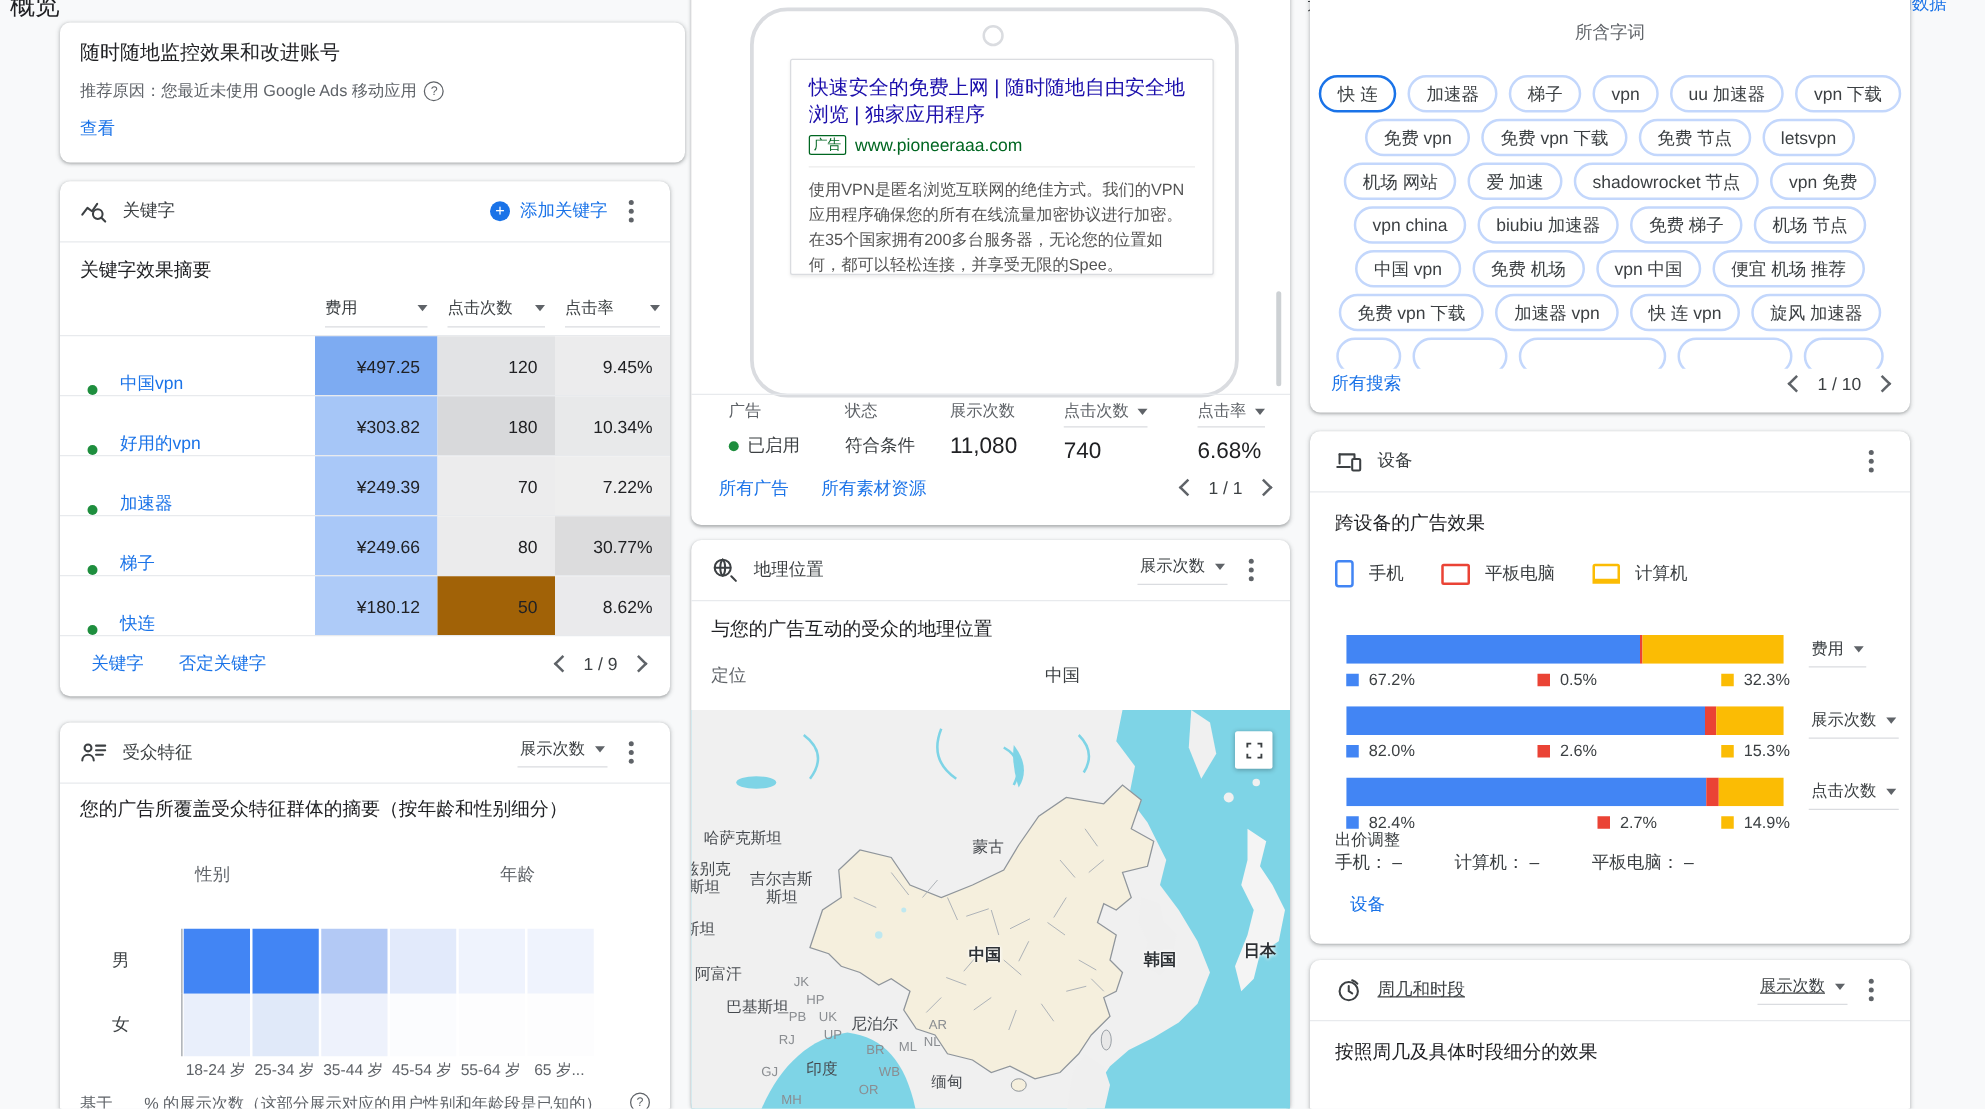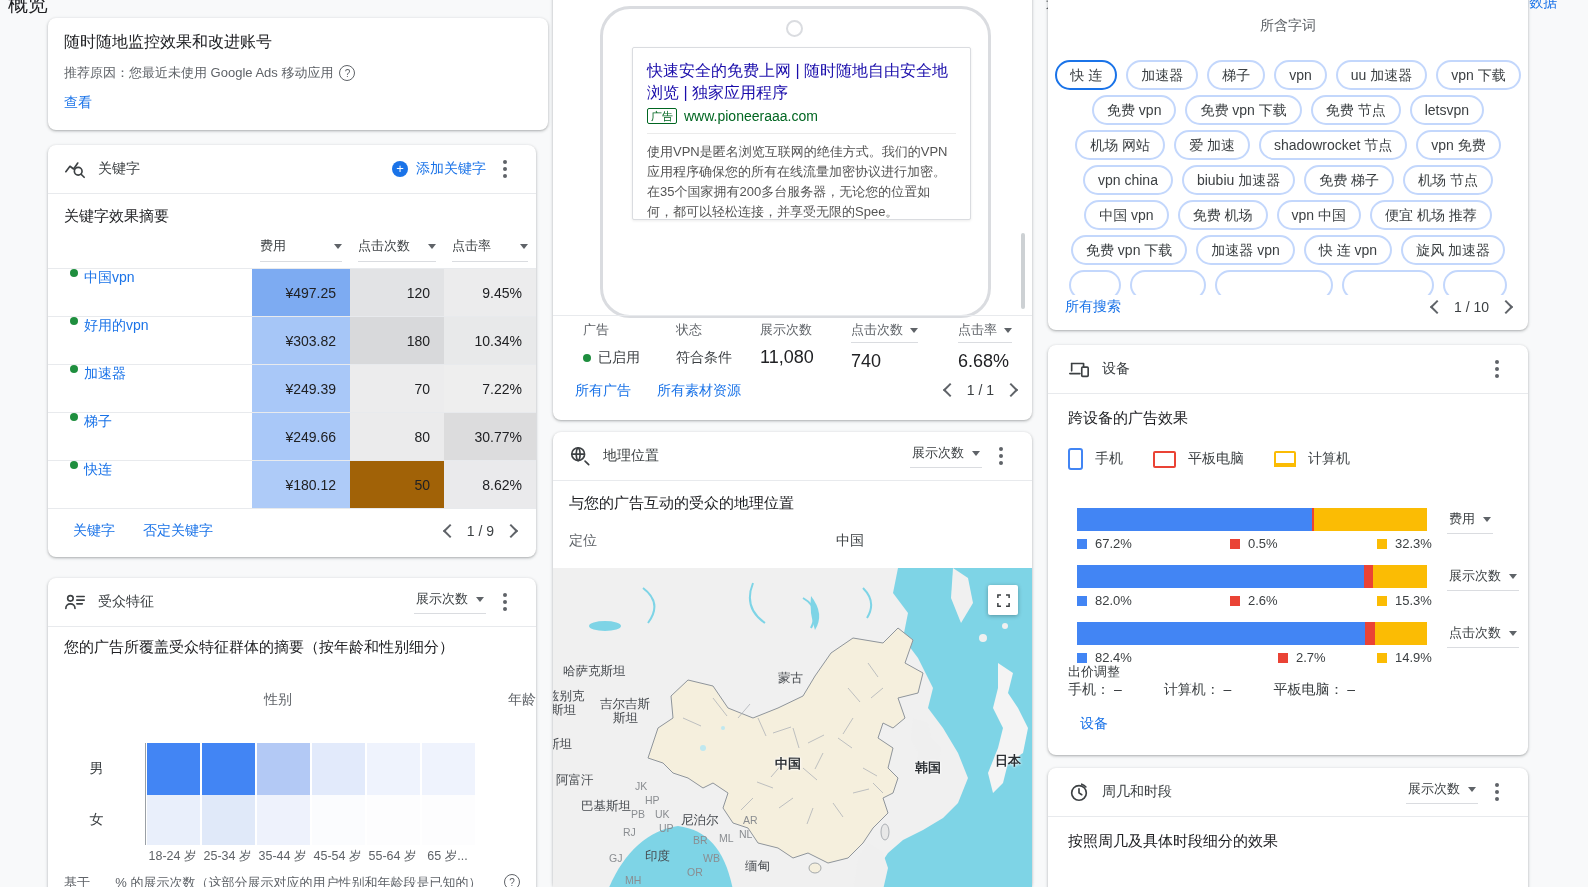--- a/index.html
+++ b/index.html
@@ -38,30 +38,30 @@
   
   .c-keywords{left:48px;top:145px;width:488px;height:412px;}
   .kw-summary{position:absolute;left:16px;top:62px;font-size:15px;color:#202124;}
   .kw-grid{display:grid;grid-template-columns:204px 98px 94px 92px;}
   .kw-hdr{position:absolute;left:0;top:92px;width:100%;}
   .hd-cell{padding:0 8px;}
   .hdr{display:flex;justify-content:space-between;align-items:center;border-bottom:1px solid #dadce0;padding-bottom:6px;font-size:13px;color:#3c4043;cursor:pointer;}
   #kw-rows{position:absolute;left:0;top:123px;width:100%;}
   .kw-row{height:47px;border-top:1px solid #e8eaed;}
   .kw-row:last-child{border-bottom:1px solid #e8eaed;}
-  .kw-name{display:flex;align-items:flex-start;gap:6px;padding-left:22px;}
+  .kw-name{display:flex;align-items:flex-end;gap:18px;padding-left:22px;}
   .kw-link{color:#1a73e8;font-size:14px;cursor:pointer;}
   .kw-cell{display:flex;align-items:center;justify-content:flex-end;padding-right:14px;font-size:14px;color:#202124;box-sizing:border-box;}
   .kw-foot{position:absolute;left:0;bottom:0;width:100%;height:52px;display:flex;align-items:center;padding:0 20px 0 25px;box-sizing:border-box;gap:28px;}
   .kw-foot .sp{flex:1;}
   
   .c-audience{left:48px;top:578px;width:488px;height:320px;}
   .aud-sub{position:absolute;left:16px;top:60px;font-size:15px;color:#202124;}
   .aud-tabs{position:absolute;left:0;top:104px;width:100%;height:44px;display:flex;}
-  .aud-tab{flex:1;text-align:right;font-size:14px;color:#5f6368;line-height:34px;position:relative;cursor:pointer;}
+  .aud-tab{flex:1;text-align:center;font-size:14px;color:#5f6368;line-height:34px;position:relative;cursor:pointer;}
   .aud-tab.active{color:#202124;}
   .aud-tab.active:after{content:"";position:absolute;left:0;right:0;bottom:0;height:3px;background:#1a73e8;border-radius:2px 2px 0 0;}
   .heatmap{position:absolute;left:0;top:165px;}
   .hm-row{display:flex;align-items:stretch;}
   .hm-lab{width:97px;display:flex;align-items:center;justify-content:center;font-size:14px;color:#3c4043;}
   .hm-cells{display:flex;gap:2px;border-left:1px solid #9aa0a6;padding-left:1px;}
   .hm-cell{width:53px;}
   .hm-row.r0 .hm-cell{height:52px;}
   .hm-row.r1 .hm-cell{height:50px;}
   .ages{position:absolute;left:97px;top:270px;display:flex;}
@@ -621,21 +621,21 @@
     <div class="bid-t">出价调整</div>
     <div id="bids">
         <span><span>手机： </span><span>–</span></span>
         <span><span>计算机： </span><span>–</span></span>
         <span><span>平板电脑： </span><span>–</span></span>
       </div>
     <a class="link dev-link">设备</a>
   </div>
 
   <div class="card c-schedule">
-    <div class="chead" style="padding-left:20px;">
+    <div class="chead" style="padding-left:20px;text-decoration:underline;">
       <span class="hicon">
         <svg width="22" height="22" viewBox="0 0 24 24">
             <circle cx="12" cy="13" r="8"></circle>
             <path d="M12 8.5V13l3 2"></path>
             <path d="M15 3.5a10 10 0 014.5 3"></path>
           </svg>
       </span>
       <span class="ttl">周几和时段</span>
       <span class="metric">
           <span>展示次数</span>

